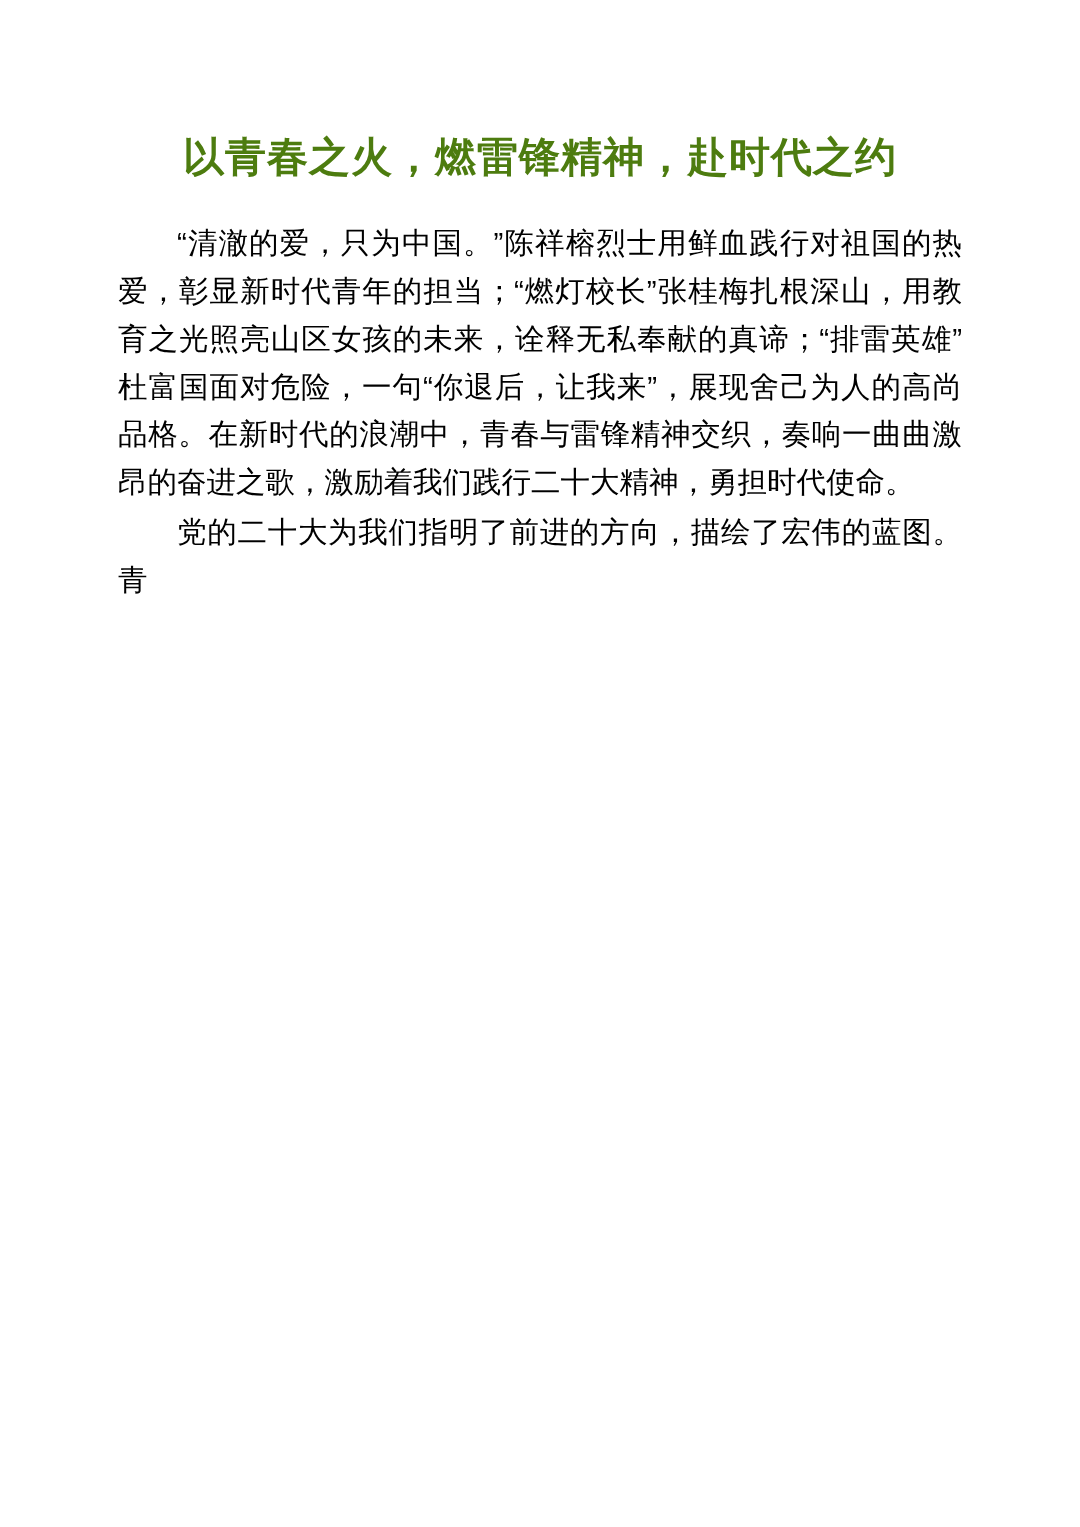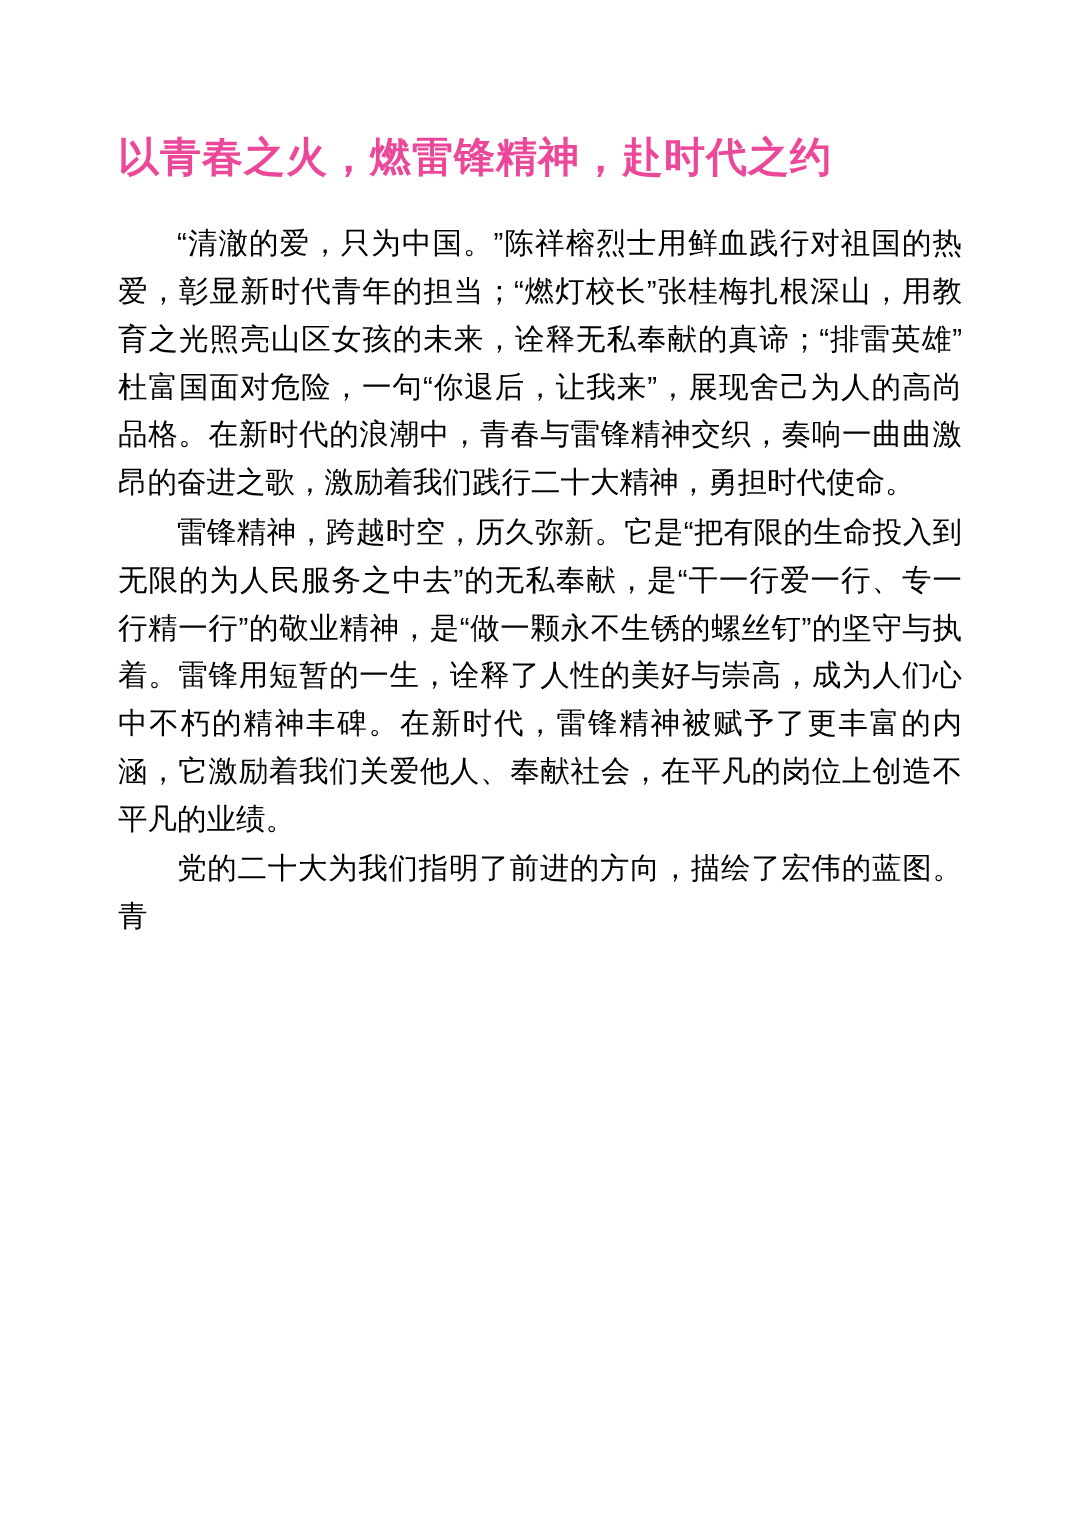--- a/index.html
+++ b/index.html
@@ -18,24 +18,24 @@
     min-height: 1527px;
     box-sizing: border-box;
     padding: 132px 118px 40px 118px;
     background: #ffffff;
   }
   .doc-title {
     font-family: "Liberation Serif", "DejaVu Serif", serif;
     font-weight: bold;
     font-size: 41px;
     line-height: 1.25;
-    text-align: left;
+    text-align: center;
     letter-spacing: 1px;
     margin: 0 0 36px 0;
-    color: #ec4899;
+    color: #4d7c0f;
   }
   .body-text {
     font-family: "Liberation Sans", "DejaVu Sans", sans-serif;
     font-size: 29.5px;
     line-height: 1.62;
     text-align: justify;
     text-justify: inter-ideograph;
     color: #000000;
   }
   .para {
@@ -43,16 +43,15 @@
     text-indent: 2em;
   }
 </style>
 </head>
 <body>
 
 <div class="page">
   <h1 class="doc-title">以青春之火，燃雷锋精神，赴时代之约</h1>
   <div class="body-text">
     <p class="para">“清澈的爱，只为中国。”陈祥榕烈士用鲜血践行对祖国的热爱，彰显新时代青年的担当；“燃灯校长”张桂梅扎根深山，用教育之光照亮山区女孩的未来，诠释无私奉献的真谛；“排雷英雄”杜富国面对危险，一句“你退后，让我来”，展现舍己为人的高尚品格。在新时代的浪潮中，青春与雷锋精神交织，奏响一曲曲激昂的奋进之歌，激励着我们践行二十大精神，勇担时代使命。</p>
-    <p class="para">雷锋精神，跨越时空，历久弥新。它是“把有限的生命投入到无限的为人民服务之中去”的无私奉献，是“干一行爱一行、专一行精一行”的敬业精神，是“做一颗永不生锈的螺丝钉”的坚守与执着。雷锋用短暂的一生，诠释了人性的美好与崇高，成为人们心中不朽的精神丰碑。在新时代，雷锋精神被赋予了更丰富的内涵，它激励着我们关爱他人、奉献社会，在平凡的岗位上创造不平凡的业绩。</p>
     <p class="para">党的二十大为我们指明了前进的方向，描绘了宏伟的蓝图。青</p>
   </div>
 </div>
 
 </body></html>

